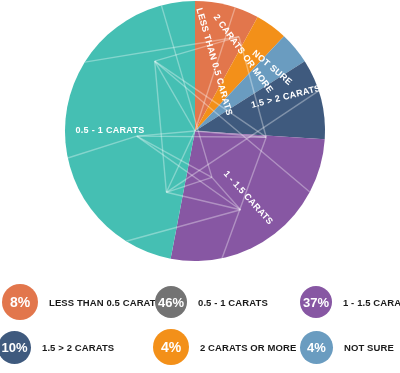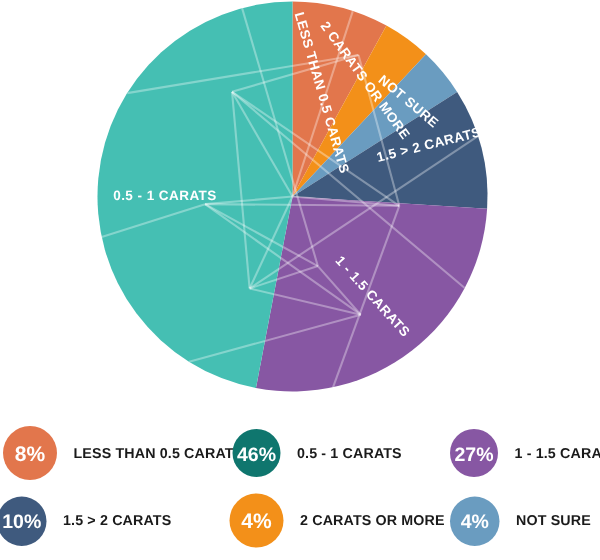--- a/index.html
+++ b/index.html
@@ -140,25 +140,25 @@
   </svg>
 </div>
 
 <div id="legend">
     <div class="legend-row row-0">
       <div class="legend-item" style="left: 2px;">
         <div class="legend-bubble" style="width: 36px; height: 36px; background: rgb(226, 118, 76); font-size: 14px;">8%</div>
         <div class="legend-text">LESS THAN 0.5 CARATS</div>
       </div>
       <div class="legend-item" style="left: 155px;">
-        <div class="legend-bubble" style="width: 32px; height: 32px; background: #0f766e; font-size: 13px;">46%</div>
+        <div class="legend-bubble" style="width: 32px; height: 32px; background: #737373; font-size: 13px;">46%</div>
         <div class="legend-text">0.5 - 1 CARATS</div>
       </div>
       <div class="legend-item" style="left: 300px;">
-        <div class="legend-bubble" style="width: 32px; height: 32px; background: rgb(135, 87, 163); font-size: 13px;">27%</div>
+        <div class="legend-bubble" style="width: 32px; height: 32px; background: rgb(135, 87, 163); font-size: 13px;">37%</div>
         <div class="legend-text">1 - 1.5 CARATS</div>
       </div>
     </div>
     <div class="legend-row row-1">
       <div class="legend-item" style="left: -2px;">
         <div class="legend-bubble" style="width: 33px; height: 33px; background: rgb(63, 90, 126); font-size: 13px;">10%</div>
         <div class="legend-text">1.5 &gt; 2 CARATS</div>
       </div>
       <div class="legend-item" style="left: 153px;">
         <div class="legend-bubble" style="width: 36px; height: 36px; background: rgb(243, 144, 25); font-size: 14px;">4%</div>

